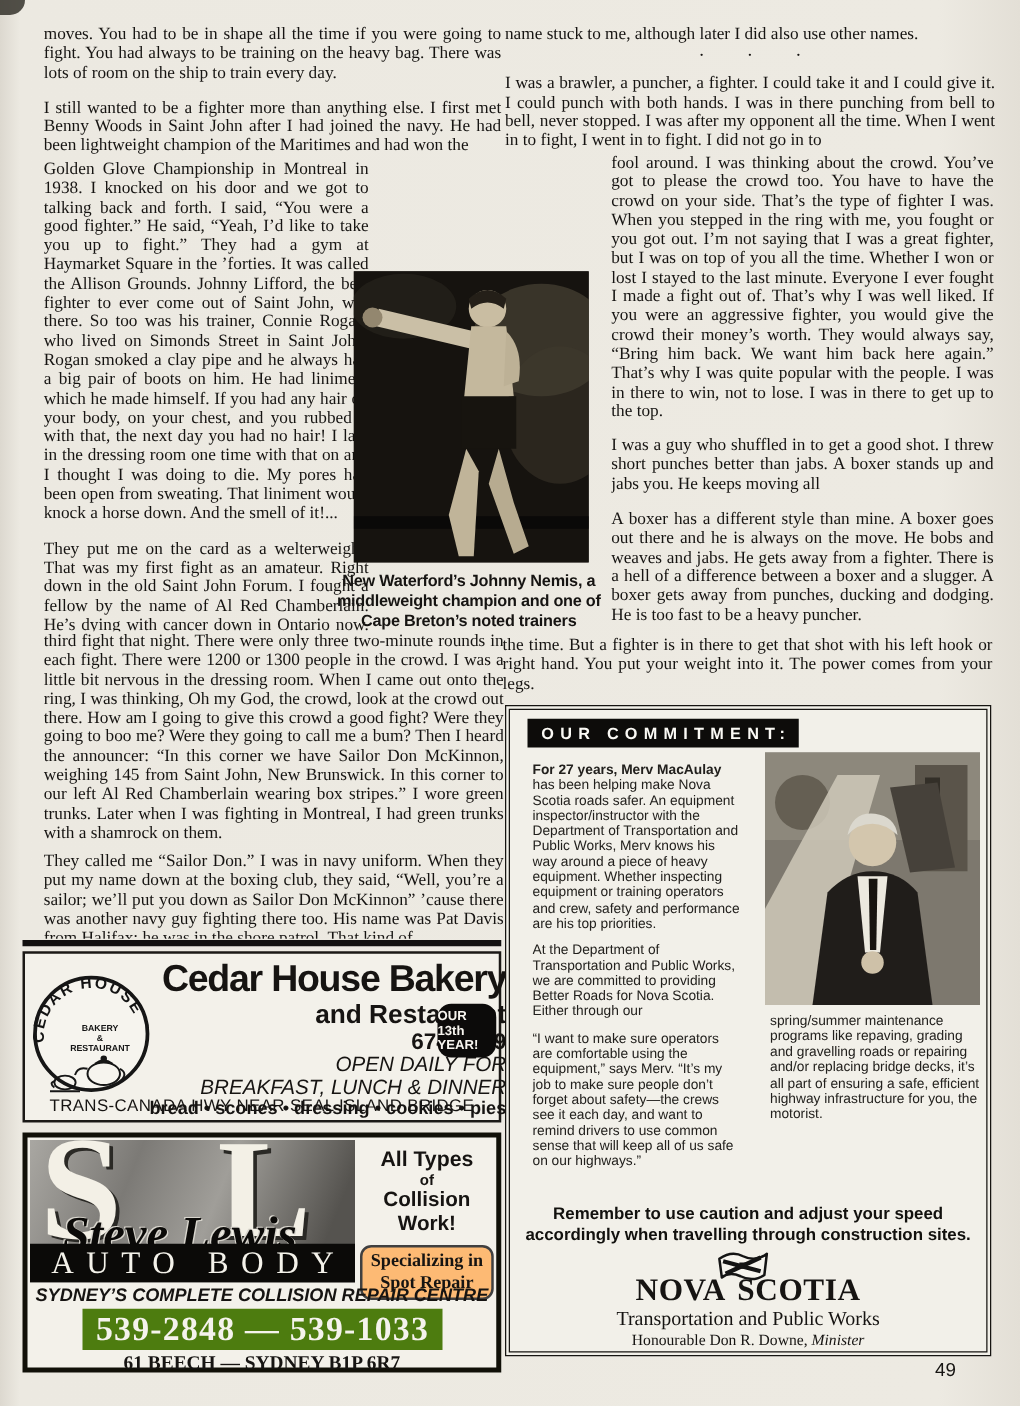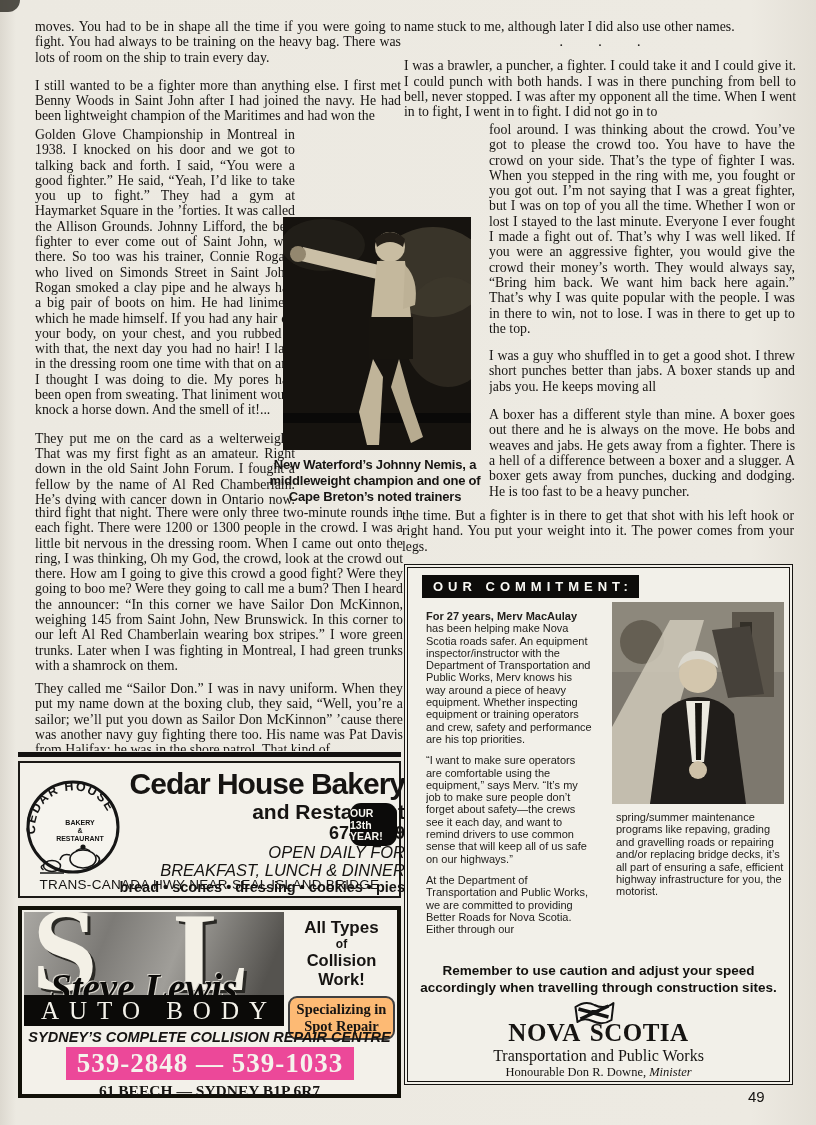--- a/index.html
+++ b/index.html
@@ -37,21 +37,21 @@
   .sl-S{position:absolute;left:8px;top:-20px;font:bold 118px/118px "Liberation Serif",serif;color:#f3f0e6;text-shadow:3px 3px 0 #2a2925;}
   .sl-L{position:absolute;left:150px;top:-16px;font:bold 112px/112px "Liberation Serif",serif;color:#f3f0e6;text-shadow:3px 3px 0 #2a2925;}
   .sl-name{position:absolute;left:26px;top:56px;font:bold italic 39px/40px "Liberation Serif",serif;color:#0b0a08;text-shadow:-1px -1px 0 #d8d5cd,1px 1px 0 #d8d5cd;white-space:nowrap;}
   .sl-band{position:absolute;left:0;bottom:0;width:100%;height:31px;background:#0b0a08;color:#f4f2ea;font:25px/31px "Liberation Serif",serif;letter-spacing:10px;text-indent:10px;text-align:center;}
   .sl-right{position:absolute;left:266px;top:8px;width:107px;text-align:center;font-family:"Liberation Sans",sans-serif;}
   .sl-r1{font-weight:bold;font-size:17px;line-height:19px;}
   .sl-r2{font-weight:bold;font-size:12px;line-height:14px;}
   .sl-r3{font-weight:bold;font-size:16.5px;line-height:19px;}
   .sl-spot{margin-top:7px;border:2px solid #404040;border-radius:9px;padding:3px 1px;font-weight:bold;font-size:14.5px;line-height:17px;background:#fdba74;font-family:Liberation Serif, serif;}
   .sl-tagline{position:absolute;left:0;top:119px;width:100%;text-align:center;font:bold italic 14.5px/17px "Liberation Sans",sans-serif;}
-  .sl-phone{position:absolute;left:44px;top:137px;width:288px;height:33px;background:#ec4899;color:#f5f3ec;font:bold 27px/33px "Liberation Serif",serif;text-align:center;letter-spacing:1px;}
+  .sl-phone{position:absolute;left:44px;top:137px;width:288px;height:33px;background:#4d7c0f;color:#f5f3ec;font:bold 27px/33px "Liberation Serif",serif;text-align:center;letter-spacing:1px;}
   .sl-addr{position:absolute;left:0;top:172px;width:100%;text-align:center;font:bold 15.5px/17px "Liberation Serif",serif;}
 
   
   .commit{border:4px double #161411;background:#f2f0e9;box-sizing:border-box;font-family:"Liberation Sans",sans-serif;}
   .commit-header{position:absolute;left:14px;top:7px;background:#0d0c0a;color:#fbfaf5;font-weight:bold;font-size:13px;line-height:16px;letter-spacing:5px;padding:4px 6px 3px 11px;}
   .commit-left{position:absolute;left:18px;top:42px;width:168px;height:352px;overflow:hidden;font-size:11px;line-height:12.3px;color:#22201d;}
   .commit-left p{margin:0 0 9px 0;}
   .commit-right{position:absolute;left:200px;top:26px;width:180px;}
   .br-headline{font-weight:bold;font-size:22px;line-height:24px;text-align:center;letter-spacing:-0.5px;color:#12110e;}
   .merv{margin:8px 0 0 4px;width:172px;height:202px;background:#7d786e;}
@@ -180,22 +180,22 @@
     </div>
     <div class="sl-tagline">SYDNEY’S COMPLETE COLLISION REPAIR CENTRE</div>
     <div class="sl-phone">539-2848 — 539-1033</div>
     <div class="sl-addr">61 BEECH — SYDNEY B1P 6R7</div>
   </div>
 
   <div class="abs commit" style="left:404px;top:564px;width:389px;height:521px;">
     <div class="commit-header">OUR COMMITMENT:</div>
     <div class="commit-left">
       <p><b>For 27 years, Merv MacAulay</b><span> has been helping make Nova Scotia roads safer. An equipment inspector/instructor with the Department of Transportation and Public Works, Merv knows his way around a piece of heavy equipment. Whether inspecting equipment or training operators and crew, safety and performance are his top priorities.</span></p>
+      <p>At the Department of Transportation and Public Works, we are committed to providing Better Roads for Nova Scotia. Either through our</p>
       <p>“I want to make sure operators are comfortable using the equipment,” says Merv. “It’s my job to make sure people don’t forget about safety—the crews see it each day, and want to remind drivers to use common sense that will keep all of us safe on our highways.”</p>
-      <p>At the Department of Transportation and Public Works, we are committed to providing Better Roads for Nova Scotia. Either through our</p>
     </div>
     <div class="commit-right">
       <div class="merv">
         <svg viewBox="0 0 172 202" preserveAspectRatio="none">
           <rect width="172" height="202" fill="#7d786e"></rect>
           <rect x="0" y="0" width="172" height="70" fill="#8d887c"></rect>
           <circle cx="30" cy="40" r="22" fill="#655f53"></circle>
           <rect x="120" y="10" width="42" height="85" fill="#5a544a"></rect>
           <rect x="128" y="20" width="12" height="30" fill="#332f28"></rect>
           <polygon points="100,28 138,24 152,92 116,96" fill="#46413a"></polygon>

